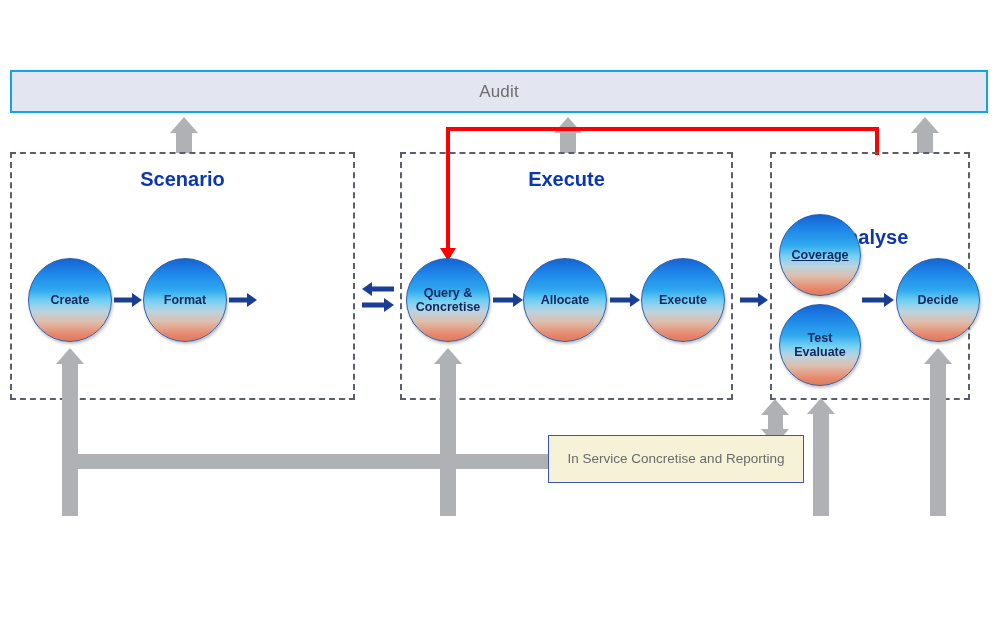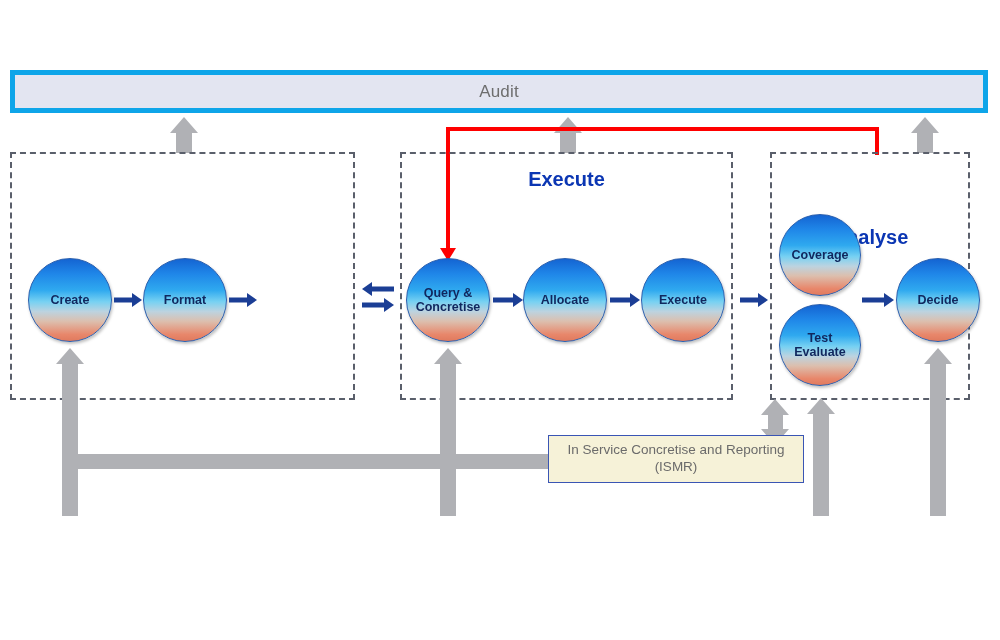--- a/index.html
+++ b/index.html
@@ -10,21 +10,21 @@
     font-family:"Liberation Sans", sans-serif;
     overflow:hidden;
   }
   #stage{position:relative;width:1000px;height:640px;}
 
   
   .audit-bar{
     position:absolute;
     left:10px;top:70px;width:978px;height:43px;
     background:#e3e5f1;
-    border:5px solid #0ea5e9;
+    border:2px solid #0ea5e9;
     box-sizing:border-box;
     display:flex;align-items:center;justify-content:center;
     color:#6e6e6e;font-size:17px;
     letter-spacing:.2px;
   }
 
   
   .phase-box{
     position:absolute;
     border:2px dashed #5a5f6b;
@@ -148,20 +148,21 @@
 
     <div class="red-seg" style="left:875px;top:127px;width:4px;height:28px;"></div>
 
     <div class="red-seg" style="left:446px;top:127px;width:433px;height:4px;"></div>
 
     <div class="red-seg" style="left:446px;top:127px;width:4px;height:123px;"></div>
     <div class="red-head" style="left:440px;top:248px;"></div>
   </div>
 
   <div class="phase-box" style="left:10px;top:152px;width:345px;height:248px;"></div>
+  <div class="phase-title" style="left:10px;top:168px;width:345px;">Scenario</div>
 
   <div class="node" style="left:143px;top:258px;width:84px;height:84px;">
     <span>Format</span>
   </div>
   <div class="node" style="left:28px;top:258px;width:84px;height:84px;">
     <span>Create</span>
   </div>
 
   <div class="bluearrow right" style="left:114px;top:292px;width:28px;height:16px;">
     <div class="shaft" style="width:18px;"></div>
@@ -206,21 +207,21 @@
       <div class="head" style="left:20px;"></div>
   </div>
   <div class="bluearrow right" style="left:740px;top:292px;width:28px;height:16px;">
     <div class="shaft" style="width:18px;"></div>
       <div class="head" style="left:18px;"></div>
   </div>
 
   <div class="phase-box" style="left:770px;top:152px;width:200px;height:248px;"></div>
   <div class="phase-title" style="left:770px;top:180px;width:200px;margin-top:46px;">Analyse</div>
 
-  <div class="node" style="left:779px;top:214px;width:82px;height:82px;">
+  <div class="node" style="left:779px;top:214px;width:82px;height:82px;text-decoration:underline;">
     <span>Coverage</span>
   </div>
   <div class="node" style="left:896px;top:258px;width:84px;height:84px;">
     <span>Decide</span>
   </div>
   <div class="node" style="left:779px;top:304px;width:82px;height:82px;">
     <span>
       <span style="display:block">Test</span>
       <span style="display:block">Evaluate</span>
     </span>
@@ -255,18 +256,17 @@
   </div>
 
   <div>
     <div class="grey-shaft" style="left:930px;top:364px;width:16px;height:152px;"></div>
     <div class="grey-head-up" style="left:924px;top:348px;"></div>
   </div>
 
   <div class="ismr-box">
     <div>
       <div>In Service Concretise and Reporting</div>
-      <div>(ISMR)</div>
     </div>
   </div>
 
 
 </div>
 
 </body></html>

